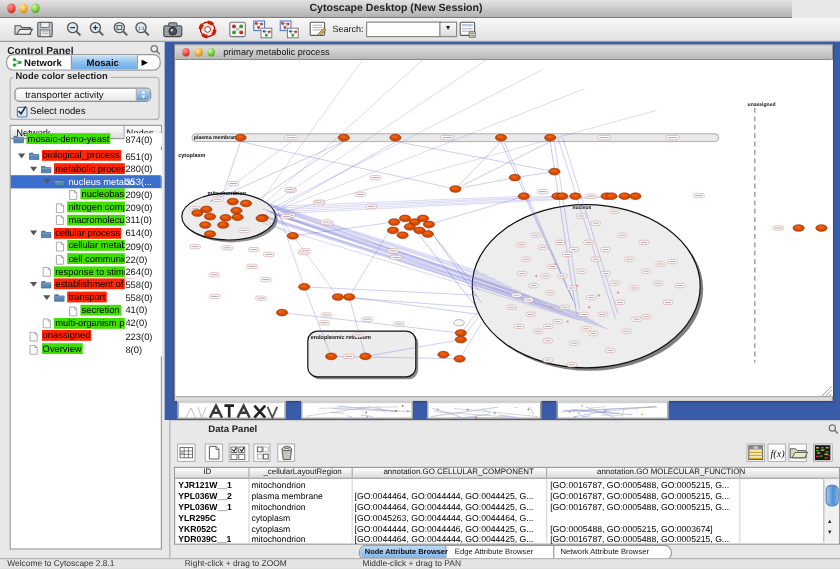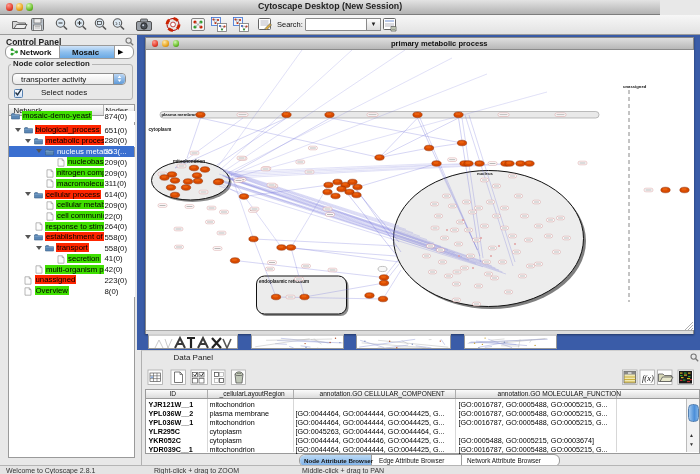--- a/index.html
+++ b/index.html
@@ -32,49 +32,49 @@
   border:1px solid #b5b5b5;border-radius:3px;}
 #grouplbl{position:absolute;left:11px;top:24px;font-size:7.8px;font-weight:bold;color:#222;
   background:#e8e8e8;padding:0 2px;}
 #dropdown{position:absolute;left:12px;top:38px;width:112px;height:9.5px;background:linear-gradient(#fff,#e9e9e9);
   border:1px solid #8f8f8f;border-radius:4px;}
 #dropdown .cap{position:absolute;right:0;top:0;width:11px;height:9.5px;border-radius:0 4px 4px 0;
   background:linear-gradient(#bcd7f5,#5f9ad8);border-left:1px solid #8f8f8f;}
 #dropdown .txt{position:absolute;left:8px;top:0.8px;font-size:8px;color:#111;}
 #checkbox{position:absolute;left:14px;top:54px;width:7px;height:7px;background:linear-gradient(#fdfdff,#cfe0f5);
   border:1px solid #5580b0;border-radius:1.5px;}
-#checklbl{position:absolute;left:25px;top:53px;font-size:8px;color:#111;margin-left:16px;}
+#checklbl{position:absolute;left:25px;top:53px;font-size:8px;color:#111;}
 #treebox{position:absolute;left:8px;top:68.5px;width:125px;height:352px;background:#fff;
   border:1px solid #9a9a9a;}
 #treehead{position:absolute;left:0;top:0;width:125px;height:10.5px;
   background:linear-gradient(#fdfdfd,#dddddd);border-bottom:1px solid #9a9a9a;font-size:7.8px;color:#111;}
 .trow{position:absolute;left:0;width:125px;height:10.7px;font-size:7.8px;white-space:nowrap;}
 .trow .num{position:absolute;left:94.5px;top:0;color:#111;background:#fff;width:30px;height:10.7px;padding:1px 0 0 1px;}
 .sel .num{background:transparent;}
 .trow .lab{position:absolute;top:0.5px;padding:0 1px;color:#000;}
 .trow .tri{position:absolute;top:3.2px;width:0;height:0;
   border-left:3.2px solid transparent;border-right:3.2px solid transparent;border-top:4.2px solid #555;}
 .g{background:#3fdf00;}
 .r{background:#ff2500;}
 .sel{background:#3a6fd0;}
 .sel .lab,.sel .num{color:#fff;}
 
 #netwin{left:145px;top:36.5px;width:546.5px;height:295px;background:#fff;
   border:1px solid #888;box-shadow:0 1px 2px rgba(0,0,0,.4);}
 #nettitle{position:absolute;left:0;top:0;width:546.5px;height:11.5px;
   background:linear-gradient(#dedede,#b8b8b8);border-bottom:1px solid #8a8a8a;}
-#nettitle .t{position:absolute;left:0;right:0;top:1.4px;text-align:center;font-size:7.6px;font-weight:bold;color:#111;padding-left:40px;}
+#nettitle .t{position:absolute;left:0;right:0;top:1.4px;font-size:7.6px;font-weight:normal;color:#111;padding-left:40px;}
 .nlight{position:absolute;top:2.6px;width:6.6px;height:6.6px;border-radius:50%;}
 #canvas{position:absolute;left:0.5px;top:12.5px;width:547px;height:280px;background:#fff;overflow:hidden;}
 #netbottom{position:absolute;left:0;top:292.5px;width:546.5px;height:2.5px;background:#ddd;border-top:1px solid #aaa;}
 
 .swin{position:absolute;top:334px;height:14.5px;background:#fff;border:0.5px solid #999;border-top:2px solid #d0d0d0;box-sizing:border-box;}
 
 #dpanel{left:141px;top:350px;width:559px;height:115px;background:#e8e8e8;border-left:1px solid #b0b0b0;border-top:1px solid #cfcfcf;}
-#dpanel .title{position:absolute;left:3.5px;top:2px;font-size:8px;font-weight:normal;color:#222;padding-left:28px;}
+#dpanel .title{position:absolute;left:3.5px;top:2px;font-size:8px;font-weight:bold;color:#222;padding-left:28px;}
 #dptools{position:absolute;left:0px;top:12px;width:559px;height:25px;}
 #dtable{position:absolute;left:2.5px;top:37.5px;width:553px;height:63px;background:#fff;border:1px solid #9a9a9a;}
 #dhead{position:absolute;left:0;top:0;width:553px;height:8.5px;
   background:linear-gradient(#fbfbfb,#dcdcdc);border-bottom:1px solid #9a9a9a;font-size:6.6px;color:#111;}
 #dhead div{position:absolute;top:0.8px;}
 .drow{position:absolute;left:0;width:540px;height:9px;font-size:7.2px;color:#000;white-space:nowrap;}
 .drow div{position:absolute;top:0.8px;}
 .dsep{position:absolute;top:0;width:1px;height:62px;background:#d7d7d7;}
 #dscroll{position:absolute;left:540.5px;top:9.5px;width:12px;height:52.5px;background:#f2f2f2;border-left:1px solid #bbb;}
 #dthumb{position:absolute;left:1px;top:5px;width:9px;height:16px;border-radius:4.5px;

